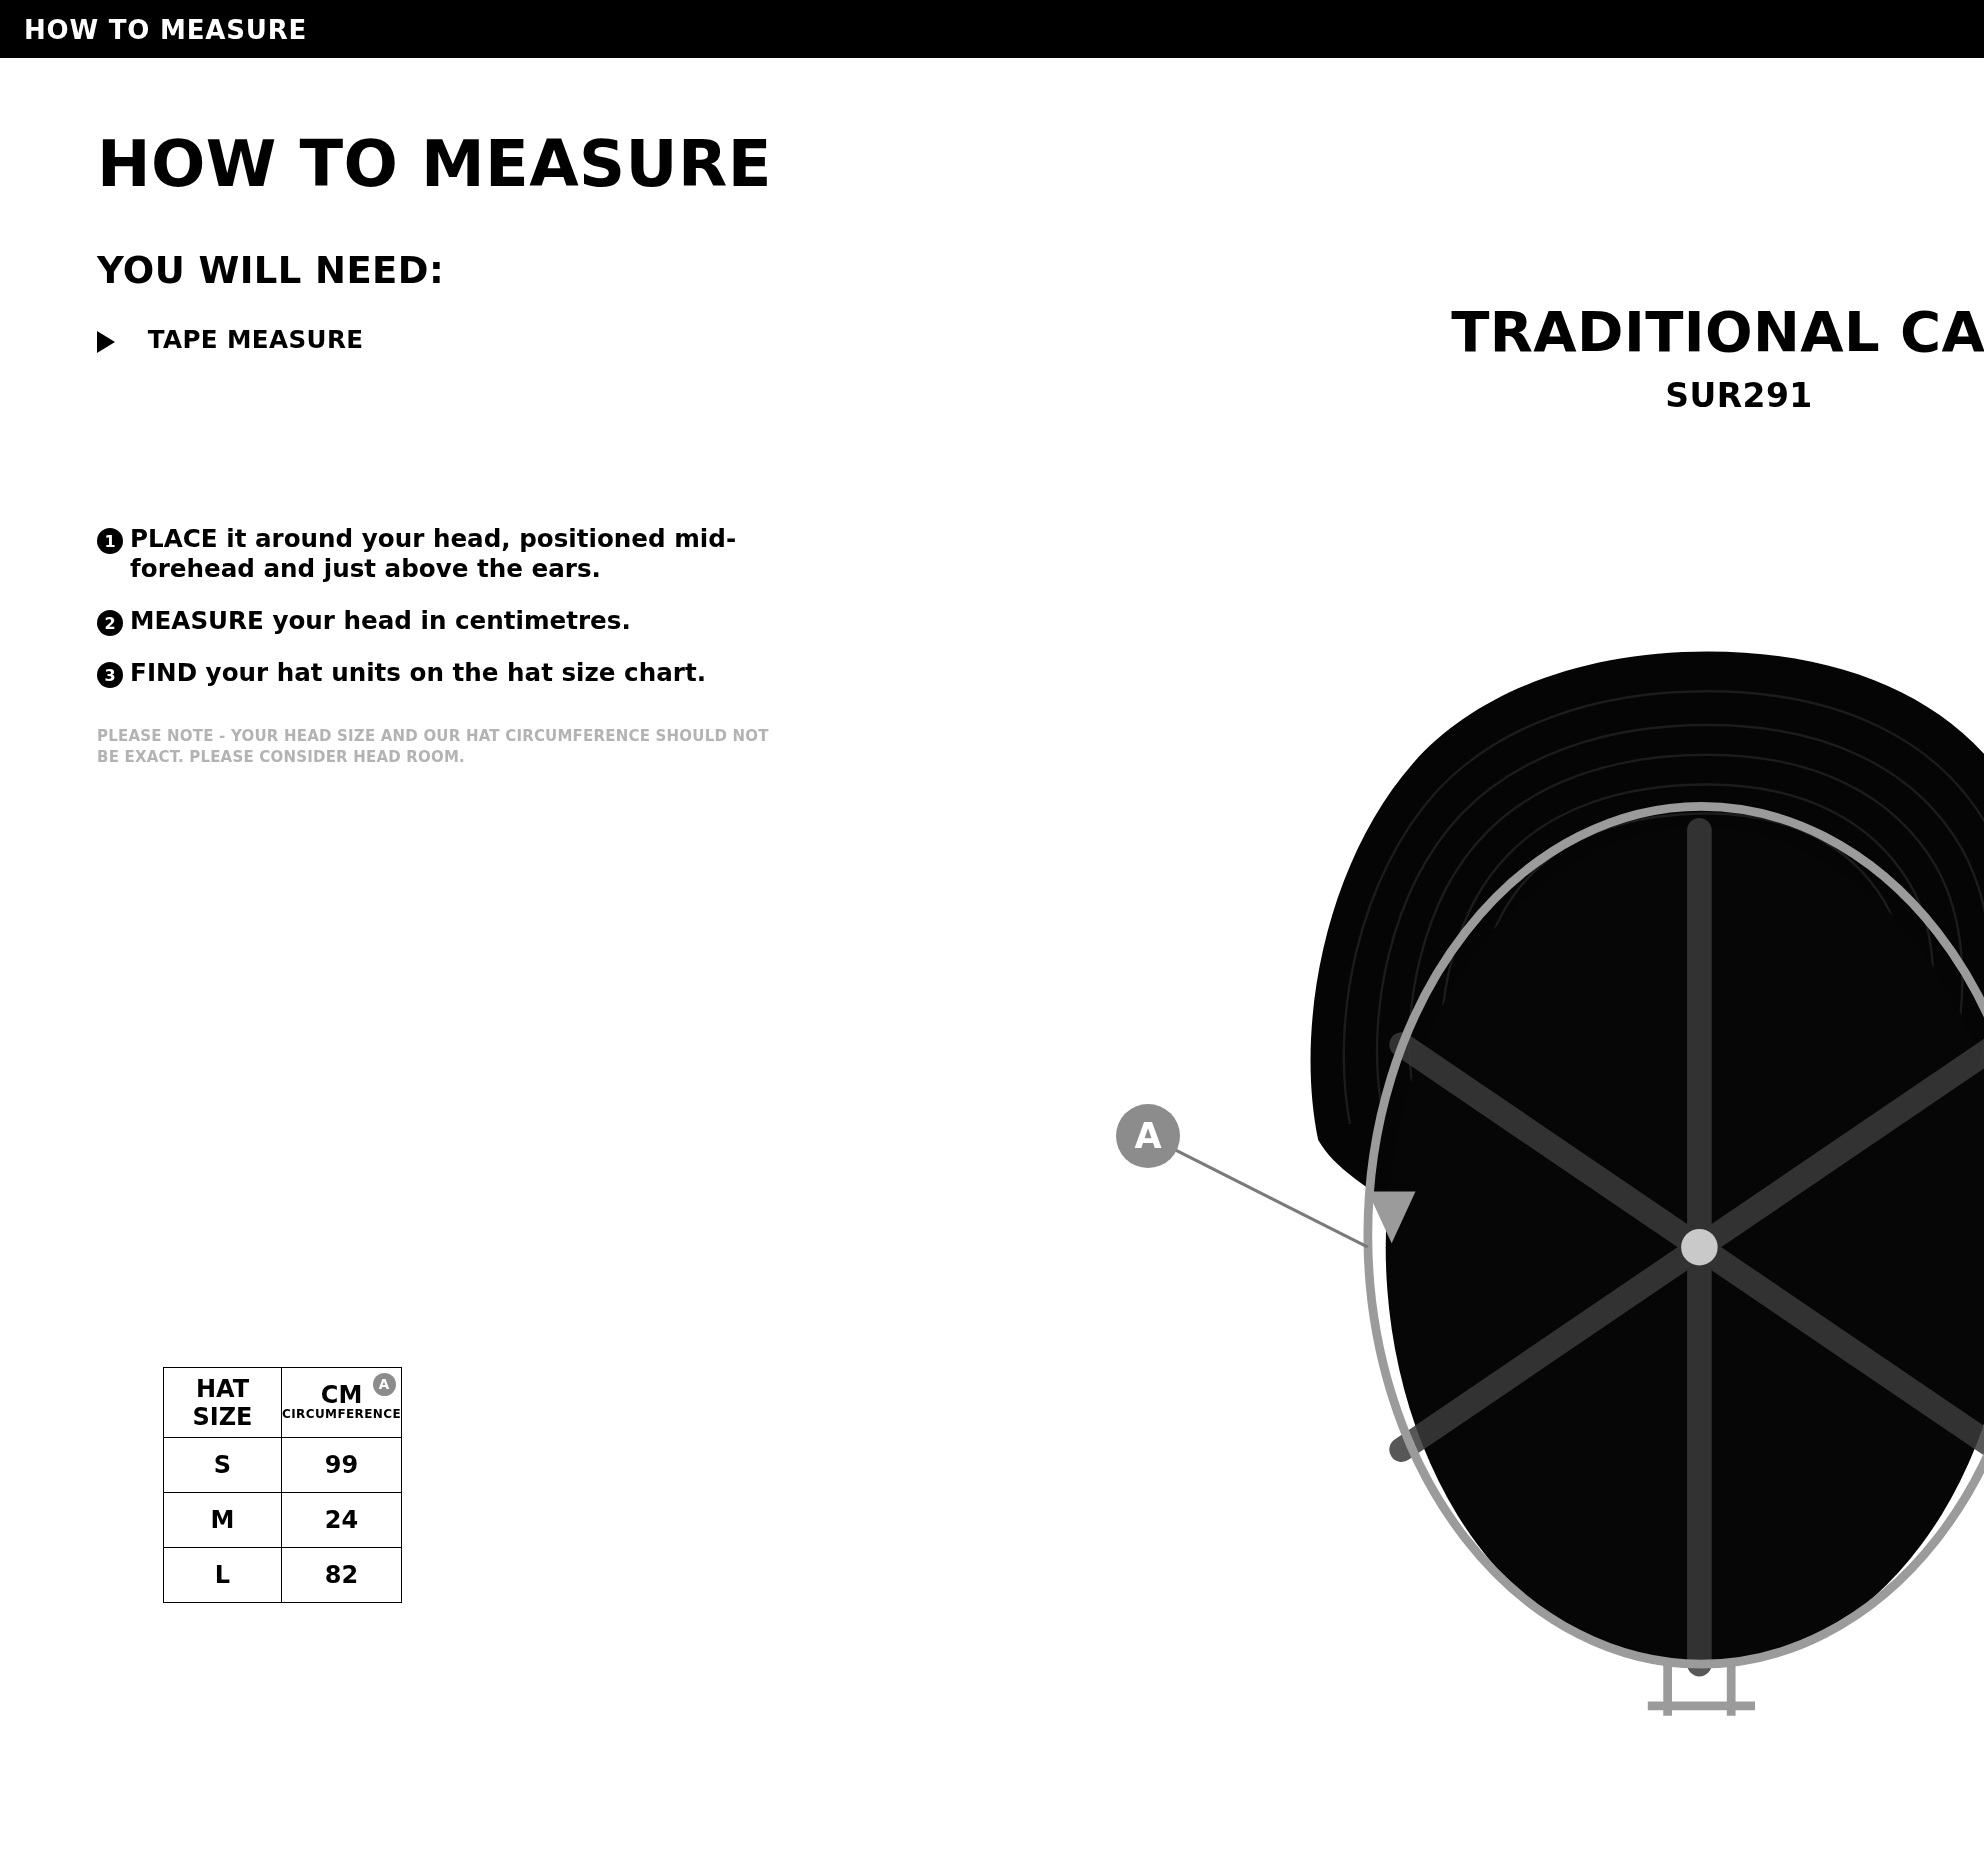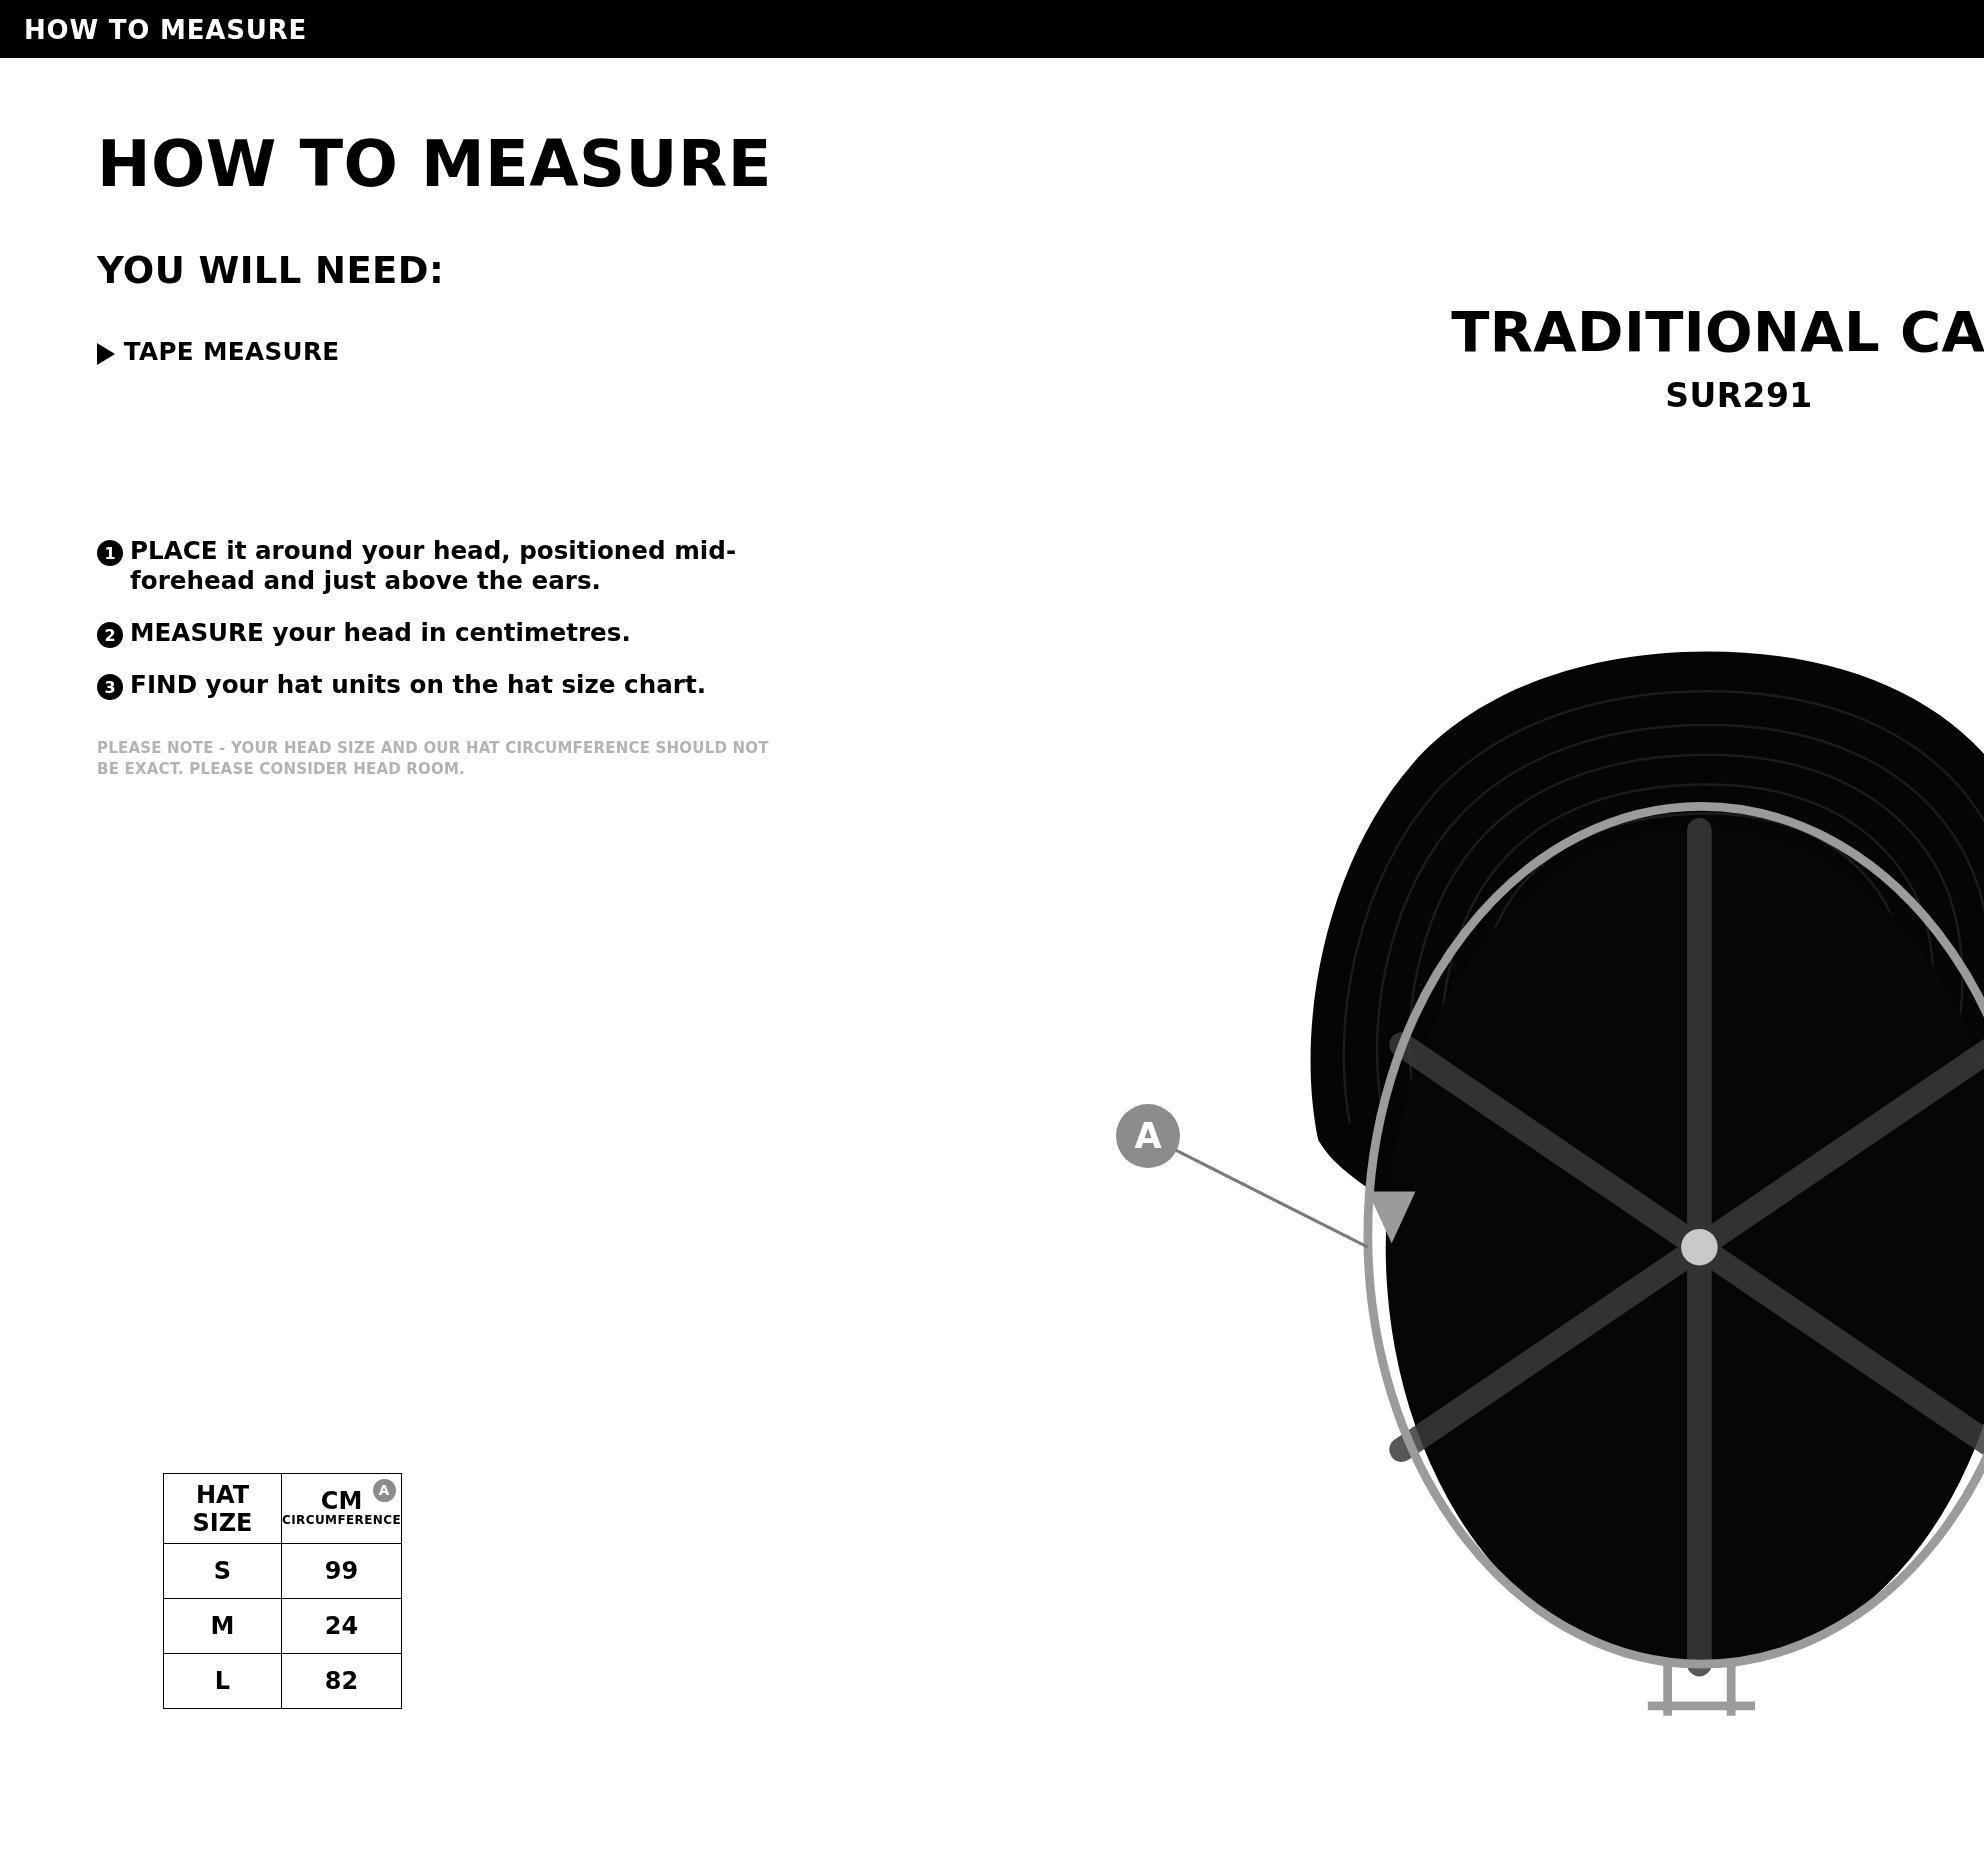--- a/index.html
+++ b/index.html
@@ -51,23 +51,24 @@
     margin: 0;
   }
   .subtitle {
     font-size: 37px;
     font-weight: bold;
     letter-spacing: 0.4px;
     margin: 51px 0 0 0;
   }
 
   .need-row {
-    margin-top: 47px;
+    margin-top: 35px;
     display: flex;
     align-items: flex-start;
+    gap: 24px;
   }
   .triangle {
     width: 0;
     height: 0;
     border-left: 18px solid #000;
     border-top: 11px solid transparent;
     border-bottom: 11px solid transparent;
     margin-top: 4px;
     margin-right: 8.7px;
   }
@@ -121,21 +122,21 @@
     font-weight: bold;
     line-height: 20.6px;
     letter-spacing: 0.2px;
     max-width: 675px;
   }
 
   
   .size-table {
     position: absolute;
     left: 163px;
-    top: 1473px;
+    top: 1367px;
     border-collapse: collapse;
   }
   .size-table td, .size-table th {
     border: 1.2px solid #000;
     width: 117px;
     height: 54px;
     text-align: center;
     vertical-align: middle;
     font-size: 24px;
     font-weight: bold;

